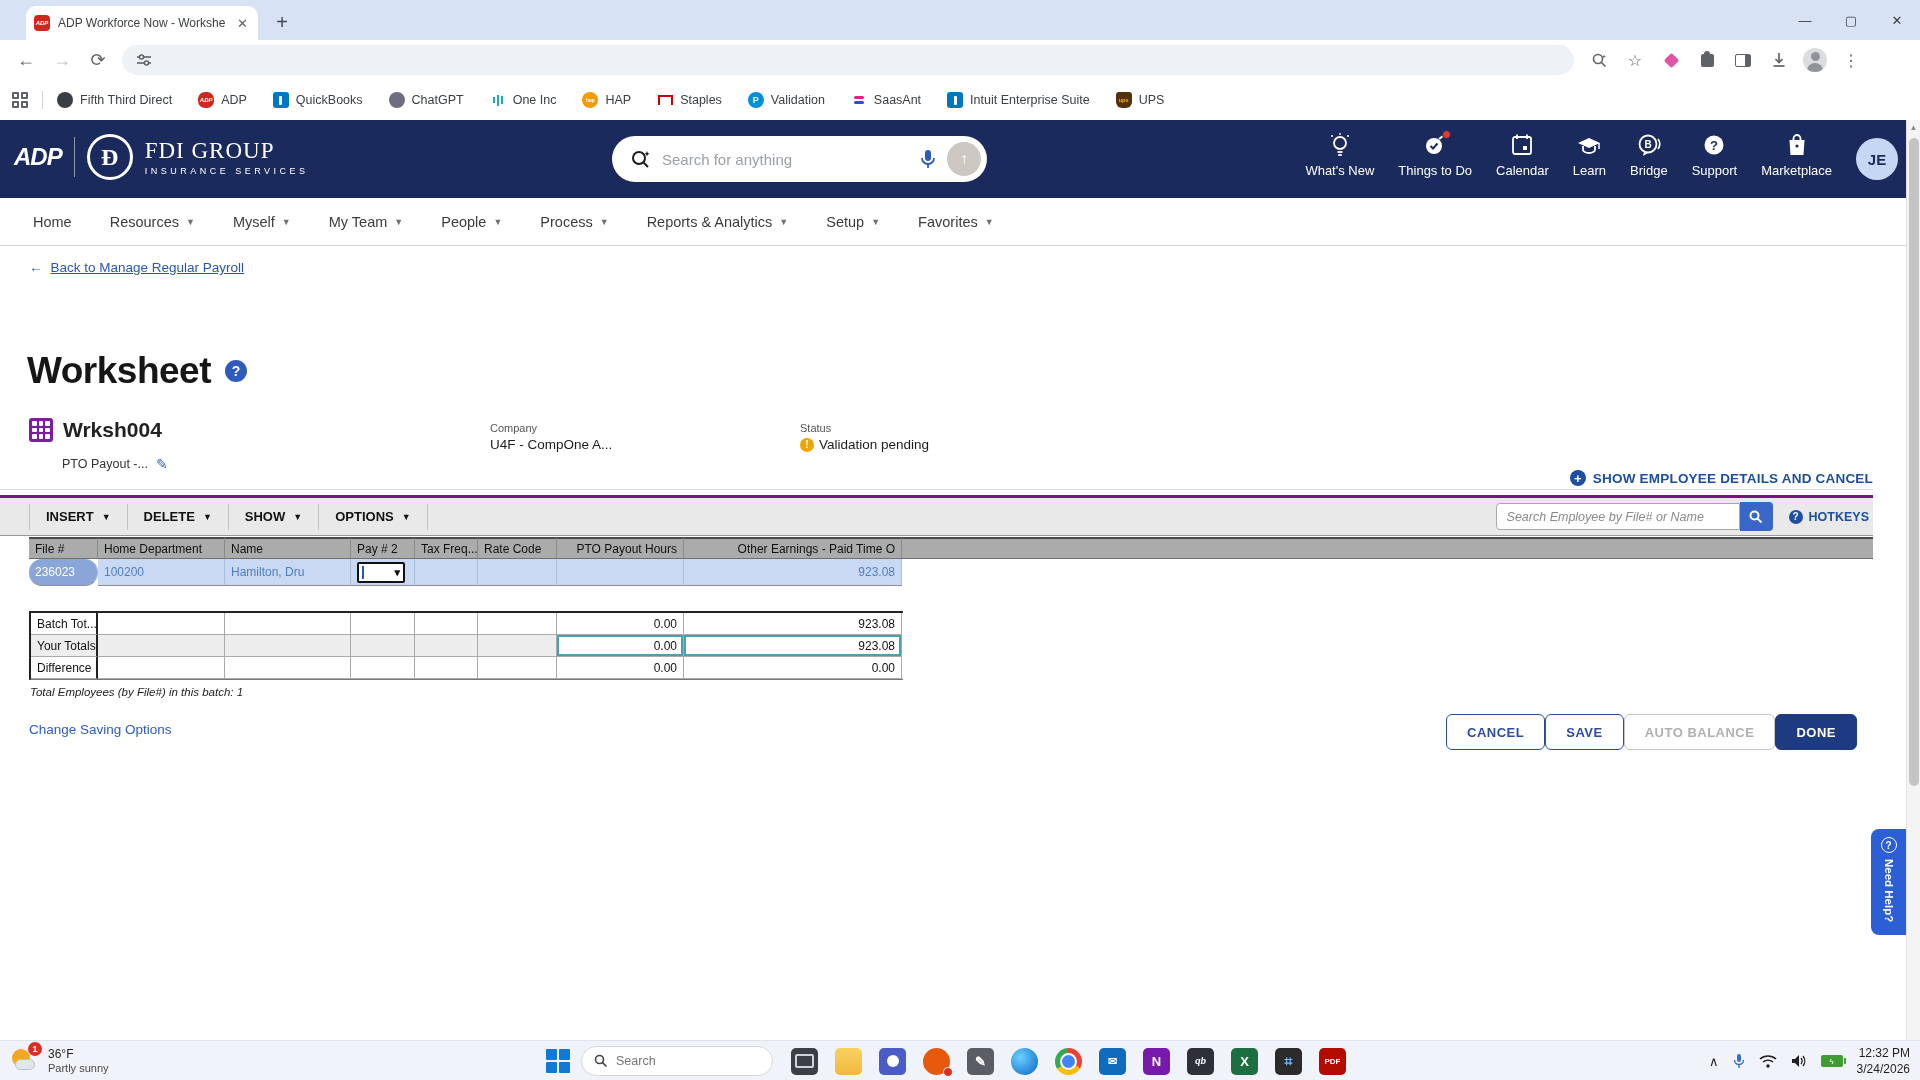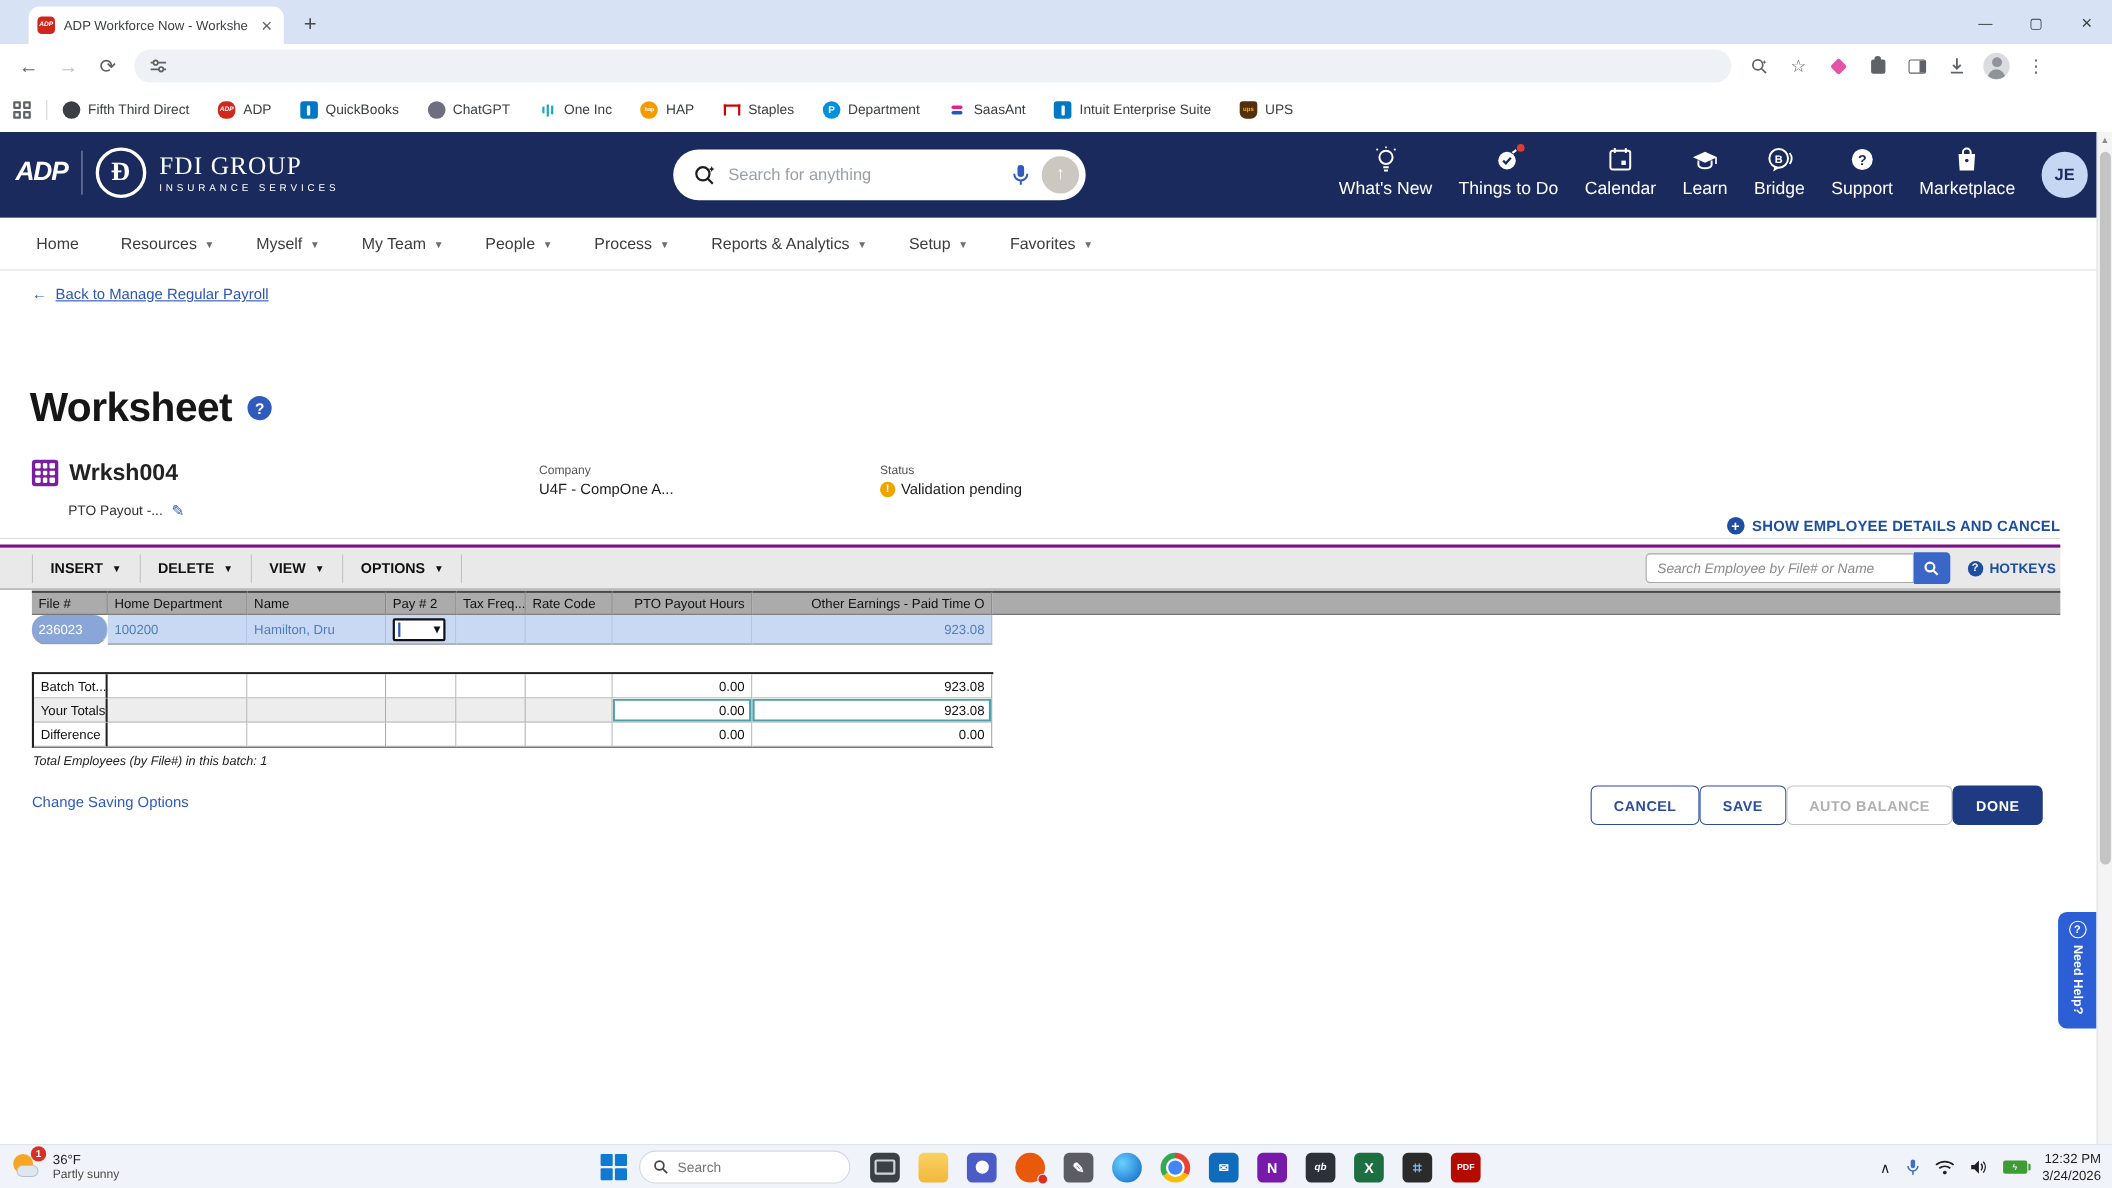--- a/index.html
+++ b/index.html
@@ -63,21 +63,21 @@
   .fdi-text { color:#fff; }
   .fdi-name { font-family:"Liberation Serif", serif; font-size:23px; letter-spacing:1px; }
   .fdi-tag { font-size:9px; letter-spacing:3.5px; margin-top:2px; }
   .adp-search { position:absolute; left:612px; top:16px; width:375px; height:46px; background:#fff; border-radius:23px; display:flex; align-items:center; padding:0 6px 0 18px; gap:10px; }
   .adp-search input { border:none; outline:none; flex:1; font-size:15px; color:#333; font-family:"Liberation Sans", sans-serif; background:transparent; }
   .adp-search input::placeholder { color:#9aa0a6; }
   .search-submit { width:34px; height:34px; border-radius:50%; background:#ccc7c1; color:#fff; display:flex; align-items:center; justify-content:center; font-size:16px; flex:none; }
   .quick-links { position:absolute; right:88px; top:12px; display:flex; align-items:flex-start; gap:24px; }
   .ql { display:flex; flex-direction:column; align-items:center; gap:5px; width:max-content; }
   .ql-ic { height:26px; display:flex; align-items:center; justify-content:center; position:relative; }
-  .ql-label { color:#fff; font-size:16px; white-space:nowrap; }
+  .ql-label { color:#fff; font-size:13px; white-space:nowrap; }
   .red-dot { position:absolute; top:-2px; right:-4px; width:9px; height:9px; background:#e03c31; border-radius:50%; border:1px solid #1a2a5c; }
   .hdr-avatar { position:absolute; right:22px; top:18px; width:42px; height:42px; border-radius:50%; background:#c5d7f2; color:#1a2a5c; font-weight:bold; font-size:15px; display:flex; align-items:center; justify-content:center; }
 
   
   .main-nav { position:absolute; top:198px; left:0; width:1920px; height:48px; background:#fff; border-bottom:1px solid #d8d8d8; display:flex; align-items:center; padding-left:33px; gap:38px; }
   .nav-item { font-size:14.5px; color:#3c3c3c; font-weight:500; display:flex; align-items:center; gap:7px; white-space:nowrap; }
   .caret { font-size:9px; color:#707070; }
 
   
   .content { position:absolute; top:246px; left:0; width:1920px; height:794px; background:#fff; }
@@ -286,21 +286,21 @@
   <div class="bm">
       <div class="bm-ic ic-hap">hap</div>
       <span class="bm-label">HAP</span>
     </div>
   <div class="bm">
       <div class="bm-ic ic-staples"></div>
       <span class="bm-label">Staples</span>
     </div>
   <div class="bm">
       <div class="bm-ic ic-principal">P</div>
-      <span class="bm-label">Department</span>
+      <span class="bm-label">Validation</span>
     </div>
   <div class="bm">
       <div class="bm-ic ic-saasant" style="display:flex">
         <i style="background:#e91e8c"></i>
         <i style="background:#2156c9"></i>
       </div>
       <span class="bm-label">SaasAnt</span>
     </div>
   <div class="bm">
       <div class="bm-ic ic-intuit"></div>
@@ -507,21 +507,21 @@
   <div class="sheet-toolbar">
     <div class="menu-btn">
         <span>INSERT</span>
         <span class="menu-caret">▼</span>
       </div>
     <div class="menu-btn">
         <span>DELETE</span>
         <span class="menu-caret">▼</span>
       </div>
     <div class="menu-btn">
-        <span>VIEW</span>
+        <span>SHOW</span>
         <span class="menu-caret">▼</span>
       </div>
     <div class="menu-btn">
         <span>OPTIONS</span>
         <span class="menu-caret">▼</span>
       </div>
     <div class="tb-right">
       <input class="emp-search" type="text" placeholder="Search Employee by File# or Name" style="">
       <div class="emp-search-btn">
         <svg width="14" height="14" viewBox="0 0 14 14">

